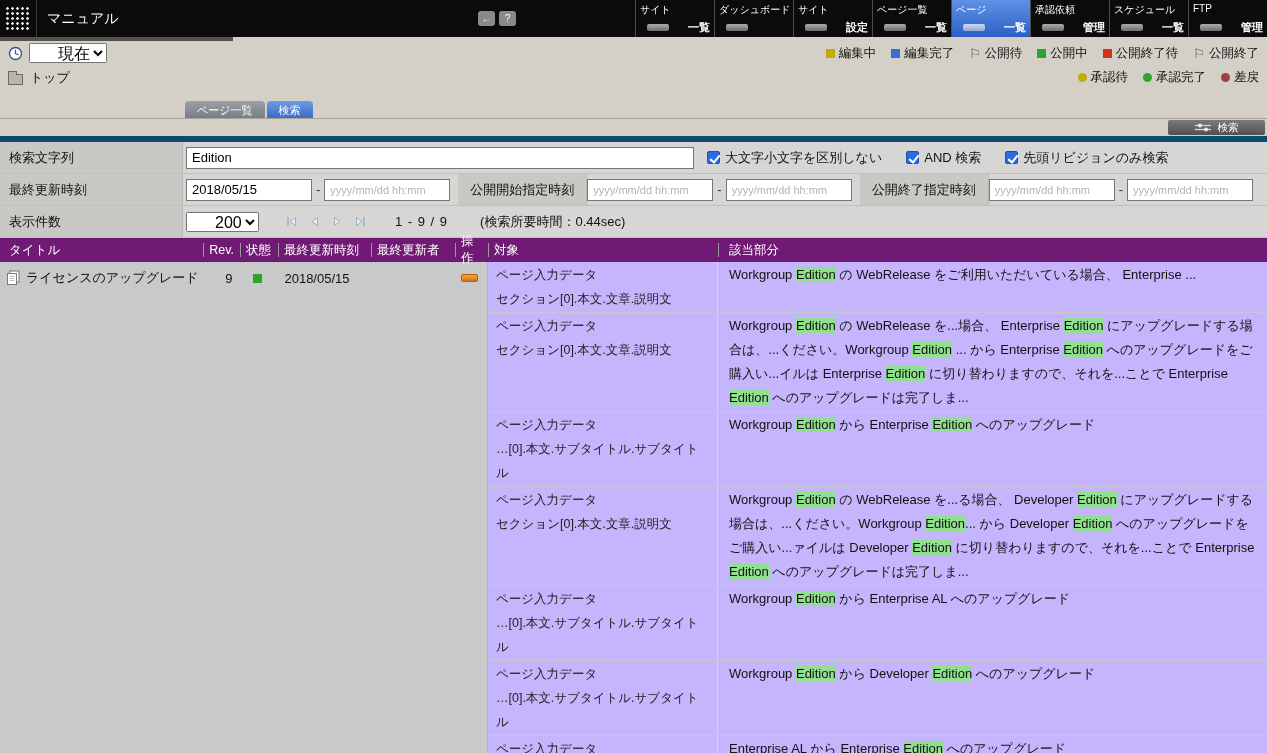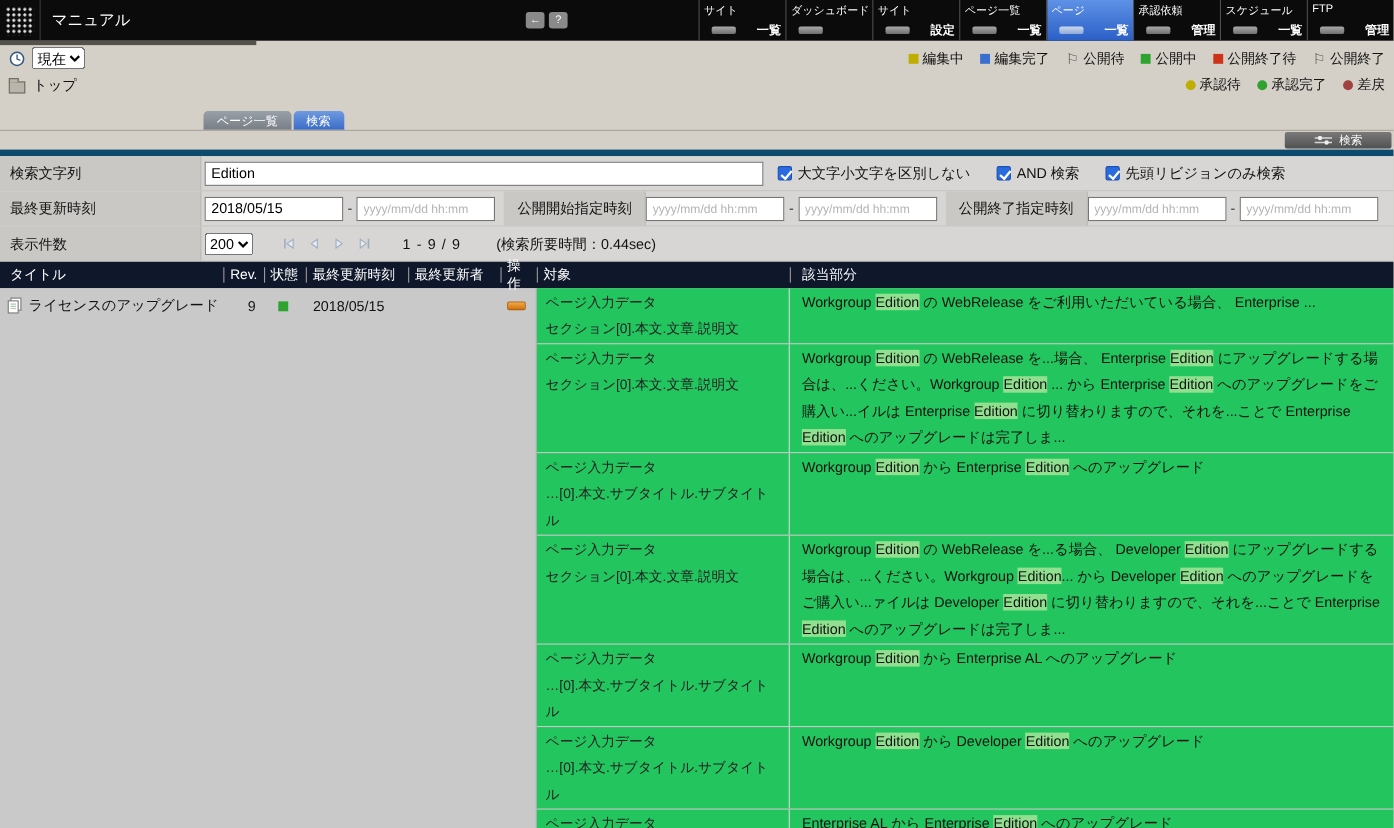--- a/index.html
+++ b/index.html
@@ -28,21 +28,21 @@
   .nav-tab .pill { width: 22px; height: 7px; border-radius: 2px; background: linear-gradient(#ababab, #6e6e6e); flex: none; }
   .nav-tab .t-label { font-size: 11px; font-weight: bold; }
   .nav-tab.active { background: linear-gradient(#5e92e6, #2b5fc6); }
   .nav-tab.active .pill { background: linear-gradient(#cdd9ef, #8fa9d8); }
   .title-underbar { position: absolute; top: 37px; left: 0; width: 233px; height: 4px; background: #55524c; }
 
   
   .bar-row { height: 27px; display: flex; align-items: center; padding: 0 8px; flex: none; }
   .row-a { padding-top: 5px; }
   .revision { display: flex; align-items: center; gap: 6px; }
-  .revision select, .count-select { height: 20px; font-size: 13px; font-family: inherit; }
+  .revision select, .count-select { height: 20px; font-size: 16px; font-family: inherit; padding-left: 24px; }
   .crumb { display: flex; align-items: center; gap: 7px; cursor: pointer; }
   .folder { width: 15px; height: 11px; background: #b8b5ab; border: 1px solid #6d6a60; position: relative; margin-top: 3px; }
   .folder::before { content: ""; position: absolute; top: -4px; left: -1px; width: 7px; height: 3px;
     background: #b8b5ab; border: 1px solid #6d6a60; border-bottom: none; }
   .legend { margin-left: auto; display: flex; gap: 15px; align-items: center; font-size: 12.5px; }
   .legend .item { display: flex; align-items: center; gap: 4px; }
   .sq { width: 9px; height: 9px; display: inline-block; flex: none; }
   .dot { width: 9px; height: 9px; border-radius: 50%; display: inline-block; flex: none; }
   .sq-yellow, .dot-yellow { background: #bfae00; }
   .sq-blue { background: #3a6fd0; }
@@ -78,35 +78,35 @@
   .check { display: flex; align-items: center; gap: 5px; cursor: pointer; text-align: center; }
   .checkbox { width: 13px; height: 13px; background: #2a6be0; border: 1px solid #1d4fae; border-radius: 2px; position: relative; flex: none; }
   .checkbox::after { content: ""; position: absolute; left: 3.5px; top: 0.5px; width: 4px; height: 8px;
     border: solid #fff; border-width: 0 2px 2px 0; transform: rotate(40deg); }
   .pager { display: flex; align-items: center; gap: 10px; margin-left: 26px; }
   .pg { cursor: pointer; display: flex; }
   .page-info { margin-left: 28px; letter-spacing: 1px; }
   .search-time { margin-left: 32px; }
 
   
-  .thead { height: 24px; background: #0f172a; color: #fff; display: flex; align-items: center; font-size: 12.5px; flex: none; }
+  .thead { height: 24px; background: #701a75; color: #fff; display: flex; align-items: center; font-size: 12.5px; flex: none; }
   .th { padding: 0 6px; position: relative; height: 100%; display: flex; align-items: center; }
   .th + .th::before { content: ""; position: absolute; left: 0; top: 5px; bottom: 5px; width: 1px; background: #9a9a9a; }
   .c-title { width: 203px; padding-left: 9px; }
   .c-rev { width: 37px; justify-content: flex-end; }
   .c-state { width: 38px; }
   .c-upd { width: 93px; }
   .c-updater { width: 84px; }
   .c-ops { width: 33px; }
   .c-target { width: 230px; }
   .c-match { flex: 1; padding-left: 11px; }
 
   .results { flex: 1; min-height: 0; display: flex; }
   .left-pane { width: 488px; flex: none; background: #c9c9c9; border-right: 1px solid #b2b2b2; }
-  .right-pane { flex: 1; background: #22c55e; overflow: hidden; }
+  .right-pane { flex: 1; background: #c4b5fd; overflow: hidden; }
   .page-row { display: flex; padding-top: 4px; align-items: flex-start; }
   .page-row > div { display: flex; align-items: center; min-height: 24px; }
   .pr-title { width: 203px; padding-left: 6px; gap: 5px; }
   .pr-title .title-text { cursor: pointer; white-space: nowrap; overflow: hidden; font-family: Liberation Serif, serif; }
   .pr-rev { width: 37px; justify-content: flex-end; padding-right: 7px; }
   .pr-state { width: 38px; padding-left: 13px; }
   .pr-upd { width: 93px; padding-left: 7px; }
   .pr-updater { width: 84px; }
   .pr-ops { width: 33px; padding-left: 7px; }
   .doc-icon { flex: none; display: flex; }

